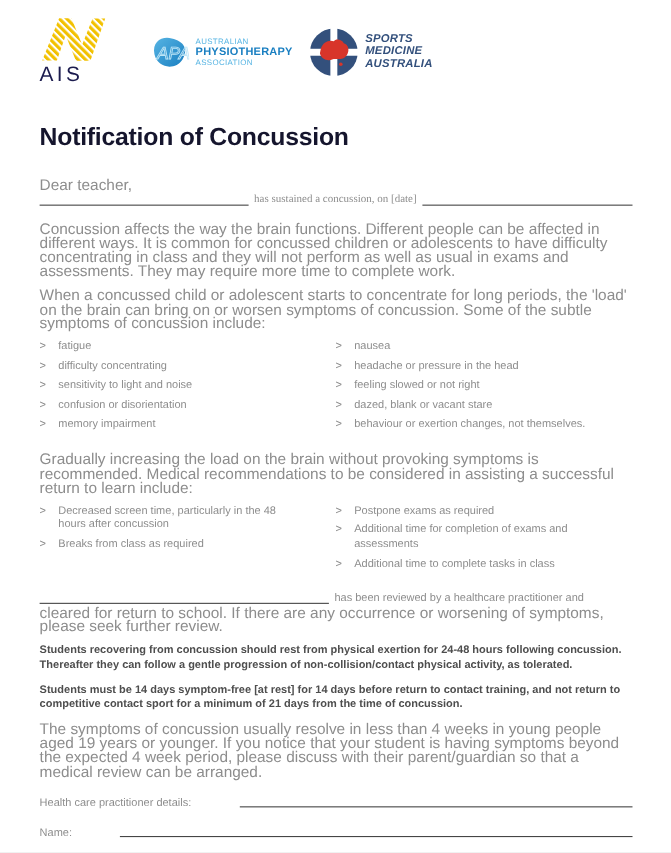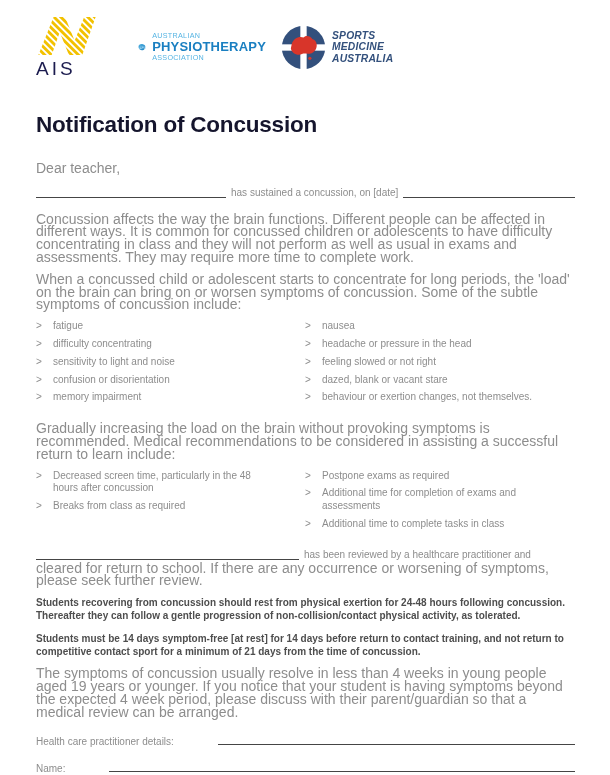--- a/index.html
+++ b/index.html
@@ -24,40 +24,40 @@
     font-size:19px; letter-spacing:3px; color:#1b1b4e; font-weight:500;
     margin-top:1px;
   }
   .logo-acsep { display:flex; align-items:center; margin-left:16px; width:182px; }
   .logo-acsep .txt { margin-left:7px; line-height:1.15; }
   .acsep-line1 { font-size:6.4px; color:#8a8a8a; letter-spacing:0.4px; }
   .acsep-line2 { font-size:9.3px; color:#3d3d3d; font-weight:700; letter-spacing:0.2px; }
   .logo-apa { display:flex; align-items:center; margin-left:30px; width:128px; }
   .logo-apa .txt { margin-left:6px; line-height:1.1; }
   .apa-line1, .apa-line3 { font-size:7.2px; color:#56b4e3; letter-spacing:0.3px; }
-  .apa-line2 { font-size:13px; color:#1a7fc1; font-weight:700; letter-spacing:0.2px; }
+  .apa-line2 { font-size:10px; color:#1a7fc1; font-weight:700; letter-spacing:0.2px; }
   .logo-sma { display:flex; align-items:center; margin-left:14px; width:120px; }
   .logo-sma .txt { margin-left:5px; line-height:1.12; font-style:italic; font-weight:700; color:#33507c; font-size:10.3px; letter-spacing:0.2px; }
   
   .content { padding:0 35px 0 36px; }
   .doc-title {
     margin-top:30px;
     font-size:22.5px; font-weight:700; color:#15152d; letter-spacing:-0.2px;
   }
   .salutation { margin-top:24px; font-size:10px; }
   p.body { font-size:14px; line-height:12.8px; }
   .mt-para { margin-top:13px; }
   .mt-small { margin-top:9px; }
   p.bold { font-size:10px; line-height:12.8px; color:#4e4e4e; font-weight:700; margin-top:10px; }
   
   .fline { display:flex; align-items:flex-end; font-size:10px; line-height:12.8px; }
   .blank { border-bottom:1.2px solid #454545; margin-bottom:2px; height:2px; }
   .blank.grow { flex:1 1 auto; }
   .fline .ftext { white-space:nowrap; margin:0 5px; }
-  .fline.sustained { margin-top:12px; }
+  .fline.sustained { margin-top:1px;font-family:Liberation Serif, serif; }
   .fline.reviewed { margin-top:13px; }
   
   .cols { display:grid; grid-template-columns:269px 1fr; margin-top:9px; }
   .cols ul { list-style:none; }
   .cols li { display:flex; margin-bottom:5px; font-size:10px; line-height:12.8px; }
   .cols .bm { width:9px; flex:0 0 9px; margin-right:8px; }
   .cols .li-txt { max-width:225px; }
   
   .field { display:flex; align-items:flex-end; font-size:10px; margin-top:17px;gap:40px; }
   .field.gap { margin-top:16px; }

